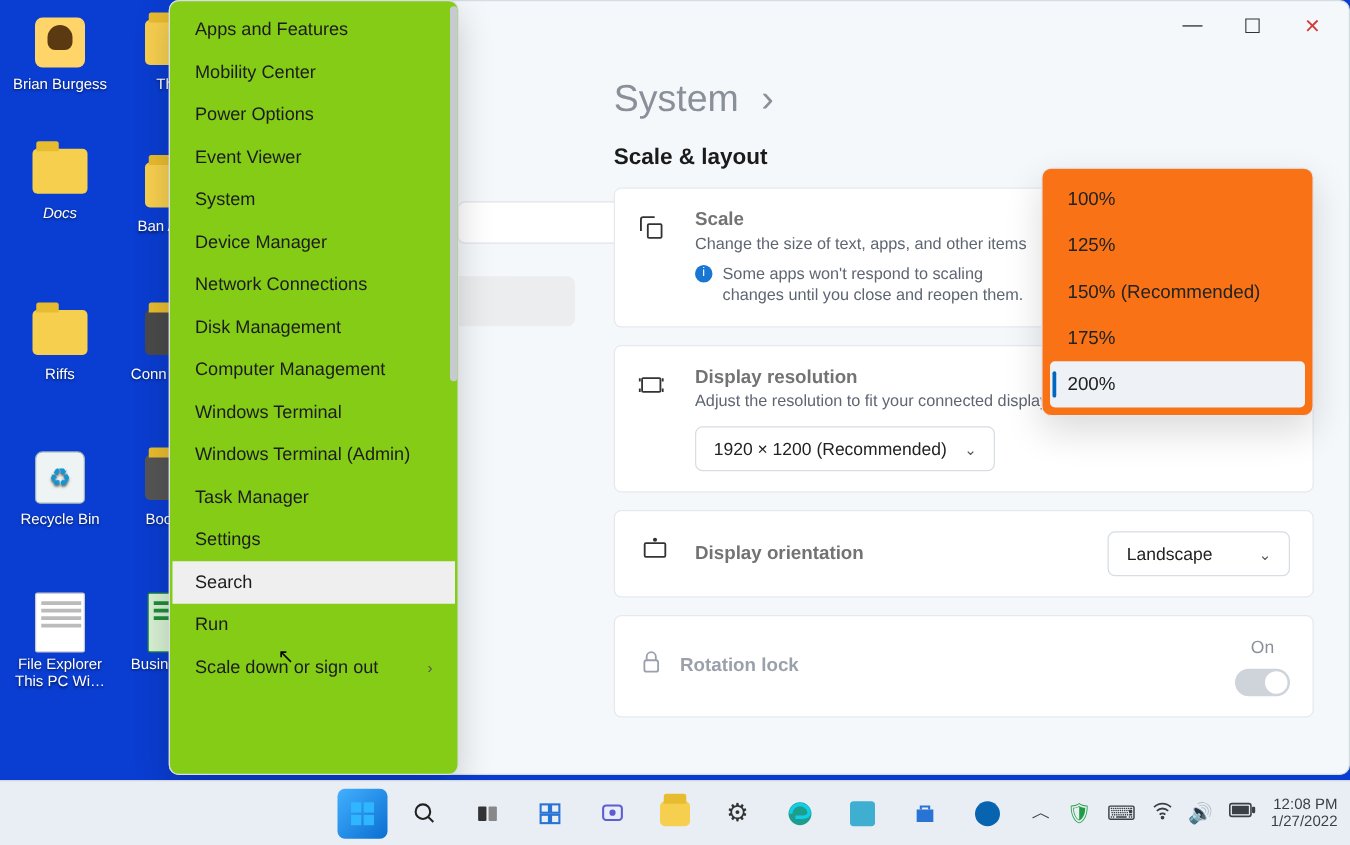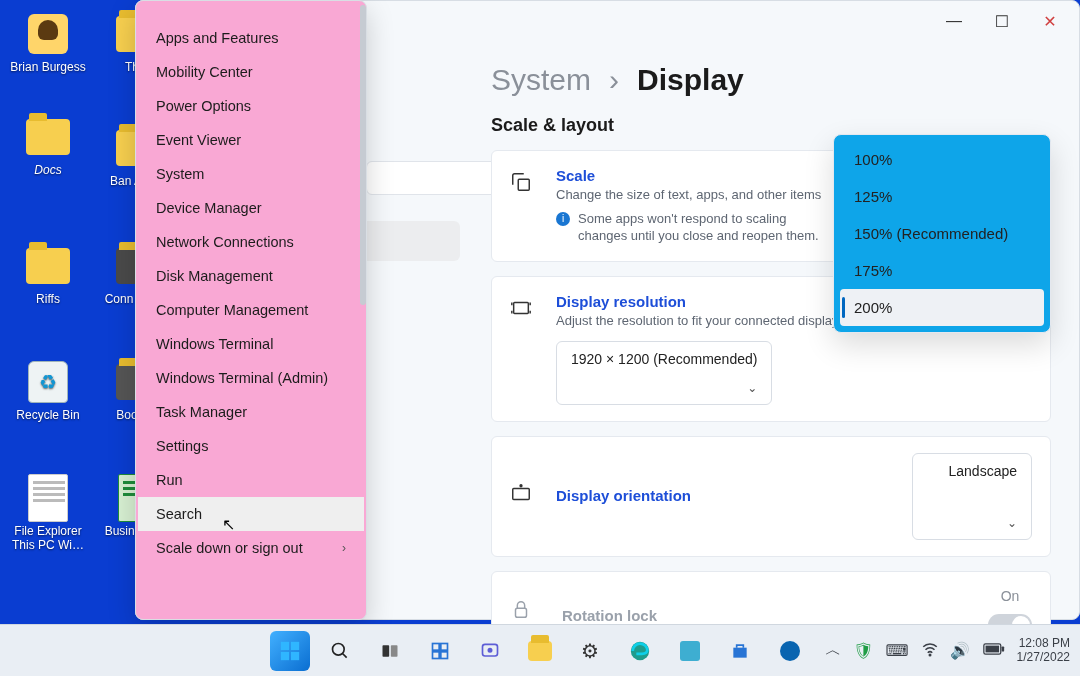--- a/index.html
+++ b/index.html
@@ -26,39 +26,39 @@
   .tbtn.close{ color:#d04040;}
   .search-wrap{ position:absolute; left:230px; top:160px; width:215px; height:34px; background:#fff; border:1px solid #e0e4ea; border-radius:6px; display:flex; align-items:center; justify-content:flex-end; padding-right:12px; color:#555;}
   .sidebar-sel{ position:absolute; left:14px; top:220px; width:310px; height:40px; background:#ecedef; border-radius:6px;}
   .content{ position:absolute; left:355px; top:62px; right:28px; bottom:10px;}
   .crumb{ display:flex; align-items:baseline; gap:18px; font-size:30px; color:#8a9099;}
   .crumb .cur{ color:#1b1b1b; font-weight:600;}
   .sect-title{ margin-top:18px; font-size:18px; color:#1b1b1b; font-weight:600;}
   .card{ margin-top:14px; background:#fff; border:1px solid #e5e9ef; border-radius:6px; padding:16px 18px; display:flex; gap:18px; align-items:flex-start;}
   .card .cicon{ width:28px; color:#444; font-size:20px; padding-top:4px;}
   .card .cbody{ flex:1;}
-  .card h3{ font-size:15px; color:#1d4ed8; font-weight:600; margin-bottom:2px;}
+  .card h3{ font-size:15px; color:#737373; font-weight:600; margin-bottom:2px;}
   .card p{ font-size:13px; color:#5e6672; line-height:1.35;}
   .info-row{ display:flex; gap:8px; margin-top:6px;}
   .info-dot{ width:14px; height:14px; border-radius:50%; background:#1976d2; color:#fff; font-size:10px; display:flex; align-items:center; justify-content:center; margin-top:2px;}
-  .sel{ display:inline-flex; align-items:flex-end; gap:14px; margin-top:12px; padding:9px 14px; border:1px solid #d8dde4; border-radius:6px; font-size:14px; color:#222;flex-direction:column;}
+  .sel{ display:inline-flex; align-items:flex-end; gap:14px; margin-top:12px; padding:9px 14px; border:1px solid #d8dde4; border-radius:6px; font-size:14px; color:#222;}
   .sel .chev{ color:#555; font-size:12px;}
   .ori-row{ display:flex; align-items:center; justify-content:space-between;}
   .lock-row .cicon{color:#9aa1ab;}
   .lock-row h3{color:#9aa1ab;}
   .toggle{ display:flex; align-items:center; gap:10px; color:#8a9099; font-size:14px;flex-direction:column;}
   .toggle .sw{ width:44px; height:22px; border-radius:12px; background:#cfd4db; position:relative;}
   .toggle .sw::after{content:""; position:absolute; right:2px; top:2px; width:18px; height:18px; border-radius:50%; background:#fff;}
   
-  .scale-menu{ position:absolute; right:0; top:-16px; width:218px; background:#0ea5e9; border:1px solid #e4e8ef; border-radius:8px; box-shadow:0 12px 30px rgba(0,0,0,.14); padding:6px;}
+  .scale-menu{ position:absolute; right:0; top:-16px; width:218px; background:#f97316; border:1px solid #e4e8ef; border-radius:8px; box-shadow:0 12px 30px rgba(0,0,0,.14); padding:6px;}
   .scale-item{ padding:10px 14px; font-size:15px; color:#222; border-radius:4px;}
   .scale-item.sel-opt{ background:#eef1f5; position:relative;}
   .scale-item.sel-opt::before{ content:""; position:absolute; left:2px; top:8px; bottom:8px; width:3px; background:#0067c0; border-radius:2px;}
   
-  .winx{ position:absolute; left:135px; top:0; width:232px; height:620px; background:#f9a8d4; border:1px solid #d9dee4; border-radius:8px; box-shadow:0 10px 28px rgba(0,0,0,.18); padding:20px 2px; overflow:hidden;}
+  .winx{ position:absolute; left:135px; top:0; width:232px; height:620px; background:#84cc16; border:1px solid #d9dee4; border-radius:8px; box-shadow:0 10px 28px rgba(0,0,0,.18); padding:6px 2px; overflow:hidden;}
   .winx .mitem{ padding:9px 18px; font-size:14.5px; color:#1c1c1c; display:flex; justify-content:space-between; align-items:center;}
   .winx .mitem:hover, .winx .mitem.hover{ background:#efefef;}
   .winx .chev{ font-size:12px; color:#555;}
   .winx-sb{ position:absolute; right:0; top:4px; bottom:4px; width:6px;}
   .winx-sb .thumb{ position:absolute; top:0; width:6px; height:300px; background:#c6cbd2; border-radius:3px;}
   .cursor{ position:absolute; left:222px; top:515px; font-size:16px; color:#000; pointer-events:none;}
   
   .taskbar{ position:absolute; left:0; right:0; bottom:0; height:52px; background:#e9eef4; border-top:1px solid #d0d7df; display:flex; align-items:center;}
   .tcenter{ position:absolute; left:50%; transform:translateX(-50%); display:flex; gap:10px;}
   .tbtn2{ width:40px; height:40px; display:flex; align-items:center; justify-content:center; border-radius:6px; font-size:20px; color:#333;}
@@ -120,21 +120,20 @@
             <line x1="20" y1="20" x2="15" y2="15"></line>
           </svg>
     </span>
   </div>
   <div class="sidebar-sel"></div>
 
   <div class="content">
     <div class="crumb">
       <span>System</span>
       <span>›</span>
-      <span class="cur">Display</span>
     </div>
 
     <div class="sect-title">Scale &amp; layout</div>
 
     <div style="position:relative;">
       <div class="card">
         <div class="cicon">
           <svg width="22" height="22" viewBox="0 0 24 24" fill="none" stroke="#333" stroke-width="1.6">
                 <rect x="9" y="9" width="12" height="12" rx="1"></rect>
                 <path d="M3 15V5a2 2 0 0 1 2-2h10"></path>
@@ -170,37 +169,37 @@
         <h3>Display resolution</h3>
         <p>Adjust the resolution to fit your connected display</p>
         <div class="sel">
           <span>1920 × 1200 (Recommended)</span>
           <span class="chev">⌄</span>
         </div>
       </div>
     </div>
 
     <div class="card ori-row">
-      <div style="display:flex; gap:18px; align-items:center;">
+      <div style="display:flex; gap:18px; align-items:center;text-align:center;">
         <div class="cicon" style="padding-top:0">
           <svg width="22" height="22" viewBox="0 0 24 24" fill="none" stroke="#333" stroke-width="1.6">
                 <rect x="3" y="6" width="18" height="12" rx="1"></rect>
                 <circle cx="12" cy="3" r="1" fill="#333"></circle>
               </svg>
         </div>
         <h3>Display orientation</h3>
       </div>
       <div class="sel" style="margin-top:0; min-width:120px; justify-content:space-between;gap:37px;">
         <span>Landscape</span>
         <span class="chev">⌄</span>
       </div>
     </div>
 
     <div class="card ori-row lock-row">
-      <div style="display:flex; gap:24px; align-items:flex-end;">
+      <div style="display:flex; gap:6px; align-items:center;">
         <div class="cicon" style="padding-top:0">
           <svg width="22" height="22" viewBox="0 0 24 24" fill="none" stroke="#9aa1ab" stroke-width="1.6">
                 <rect x="6" y="10" width="12" height="10" rx="2"></rect>
                 <path d="M8 10V7a4 4 0 0 1 8 0v3"></path>
               </svg>
         </div>
         <h3>Rotation lock</h3>
       </div>
       <div class="toggle">
         <span>On</span>
@@ -218,22 +217,22 @@
   <div class="mitem">Event Viewer</div>
   <div class="mitem">System</div>
   <div class="mitem">Device Manager</div>
   <div class="mitem">Network Connections</div>
   <div class="mitem">Disk Management</div>
   <div class="mitem">Computer Management</div>
   <div class="mitem">Windows Terminal</div>
   <div class="mitem">Windows Terminal (Admin)</div>
   <div class="mitem">Task Manager</div>
   <div class="mitem">Settings</div>
+  <div class="mitem hover">Search</div>
   <div class="mitem">Run</div>
-  <div class="mitem hover">Search</div>
   <div class="mitem">
         <span>Scale down or sign out</span>
         <span class="chev">›</span>
       </div>
   <div class="winx-sb">
         <div class="thumb"></div>
       </div>
 </div>
 
 <div class="cursor">↖</div>

